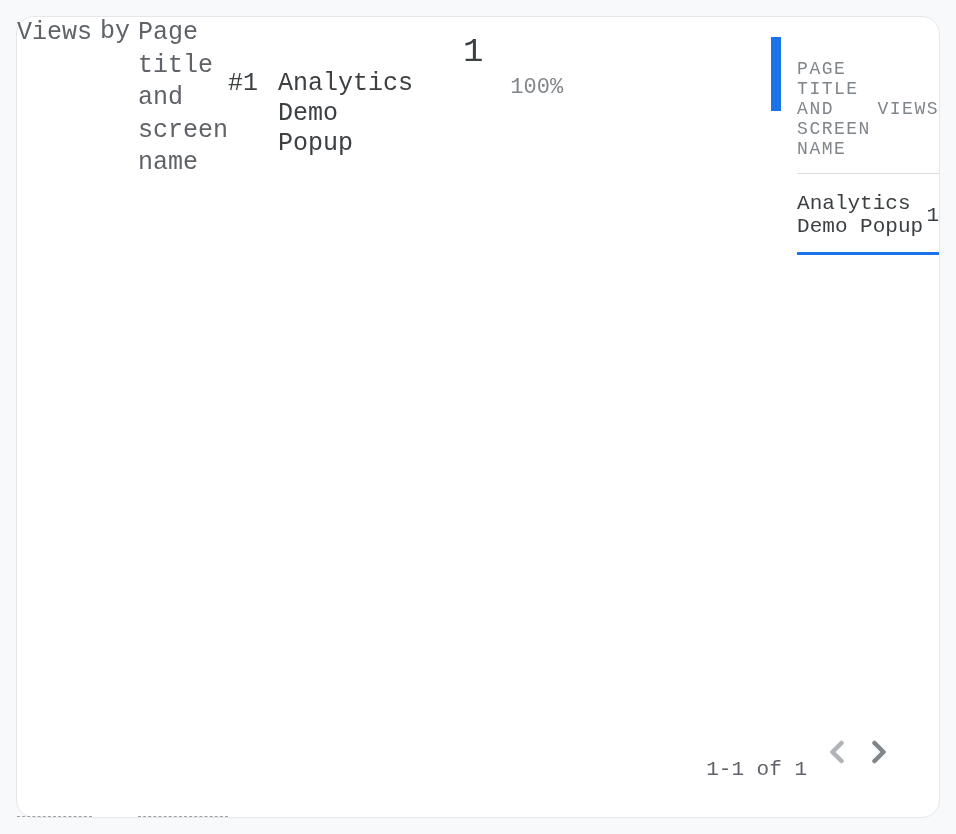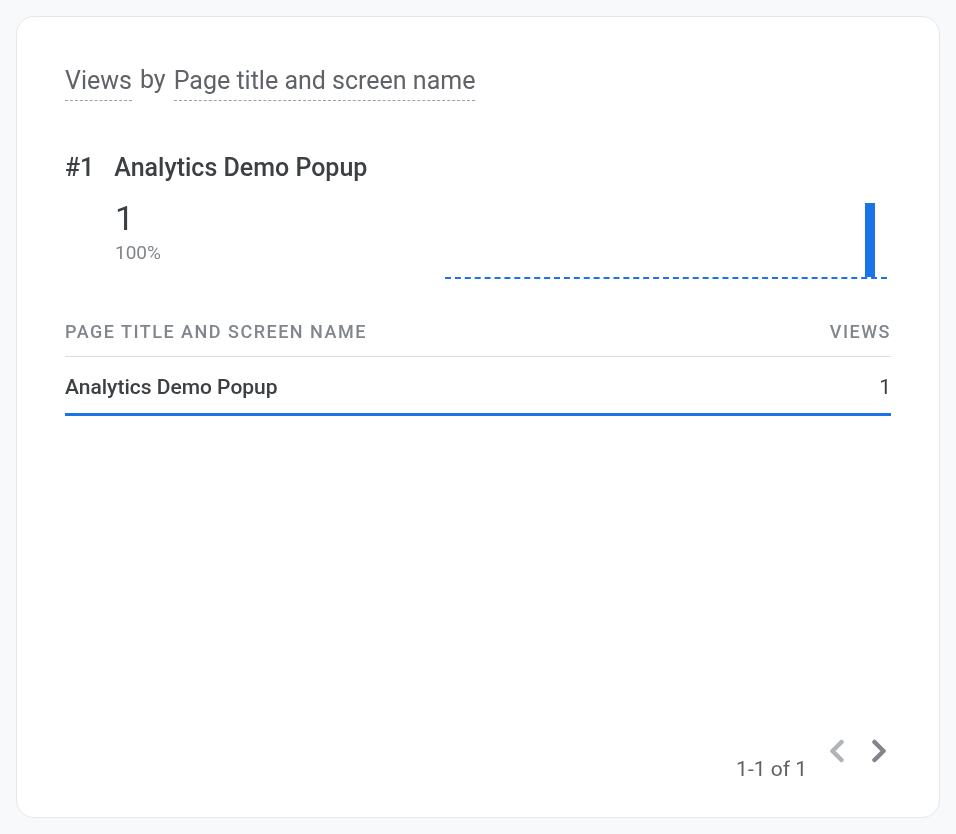--- a/index.html
+++ b/index.html
@@ -15,24 +15,24 @@
       height: 834px;
       padding: 16px;
     }
     
     .card {
       background: #fff;
       border: 1px solid #e5e7eb;
       border-radius: 18px;
       width: 100%;
       height: 100%;
-      padding: 48px;
       position: relative;
       display: flex;
-      flex-direction: column;
+      flex-direction: row;
+      font-family: Liberation Mono, monospace;
     }
     
     .card-title {
       font-size: 25px;
       color: #5f6368;
       font-weight: 400;
       display: inline-flex;
       gap: 8px;
     }
     
@@ -80,23 +80,24 @@
     }
     
     .stat-value {
       font-size: 34px;
       color: #3c4043;
       font-weight: 400;
       line-height: 1;
     }
     
     .stat-pct {
-      font-size: 19px;
+      font-size: 22px;
       color: #80868b;
       font-weight: 400;
+      text-align: right;
     }
     
     .sparkline {
       flex: 1;
       height: 78px;
       margin-left: 230px;
       margin-right: 4px;
       position: relative;
       border-bottom: 2px dashed #1a73e8;
     }

